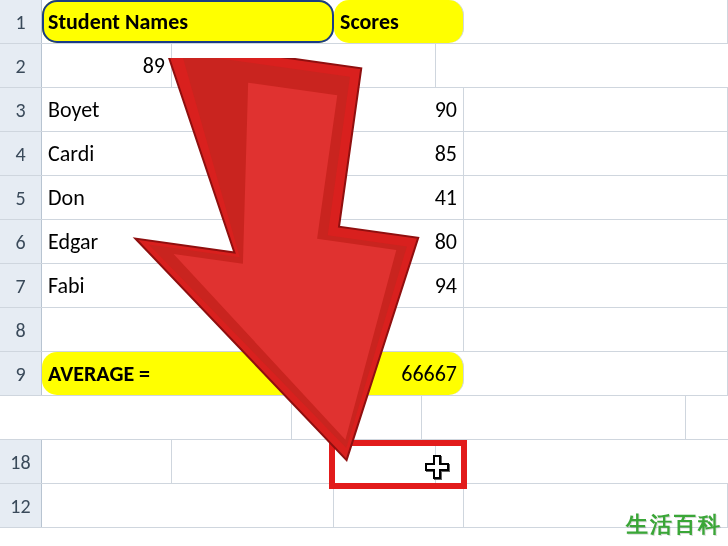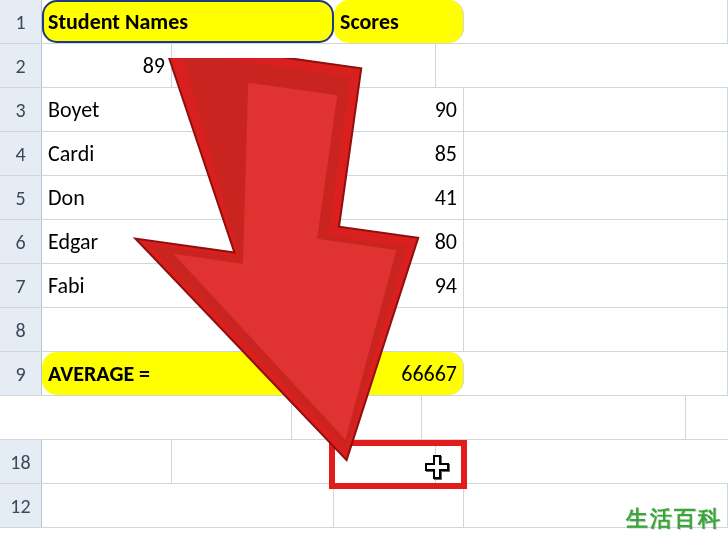--- a/index.html
+++ b/index.html
@@ -29,21 +29,21 @@
       border: 6px solid #e21b1b; pointer-events: none;
     }
     .cursor {
       position: absolute; left: 424px; top: 454px; width: 26px; height: 26px;
       pointer-events: none; filter: drop-shadow(1px 1px 0 #666);
     }
     .arrow {
       position: absolute; left: 114px; top: 58px; width: 320px; height: 420px; pointer-events: none;
     }
     .watermark {
-      position: absolute; right: 6px; bottom: 12px; text-align: right;
+      position: absolute; right: 6px; bottom: 6px; text-align: right;
       pointer-events: none; user-select: none;
     }
     .wm-top { color: #3aa637; font-weight: 800; font-size: 22px; letter-spacing: 2px; text-shadow: 1px 1px 0 rgba(0,0,0,0.15); }
     .wm-bottom { color: #9aa0a6; font-size: 16px; margin-top: -2px; }
     .score-left { justify-content: flex-start; }
   </style>
 </head>
 <body>
 
 <div class="sheet">

